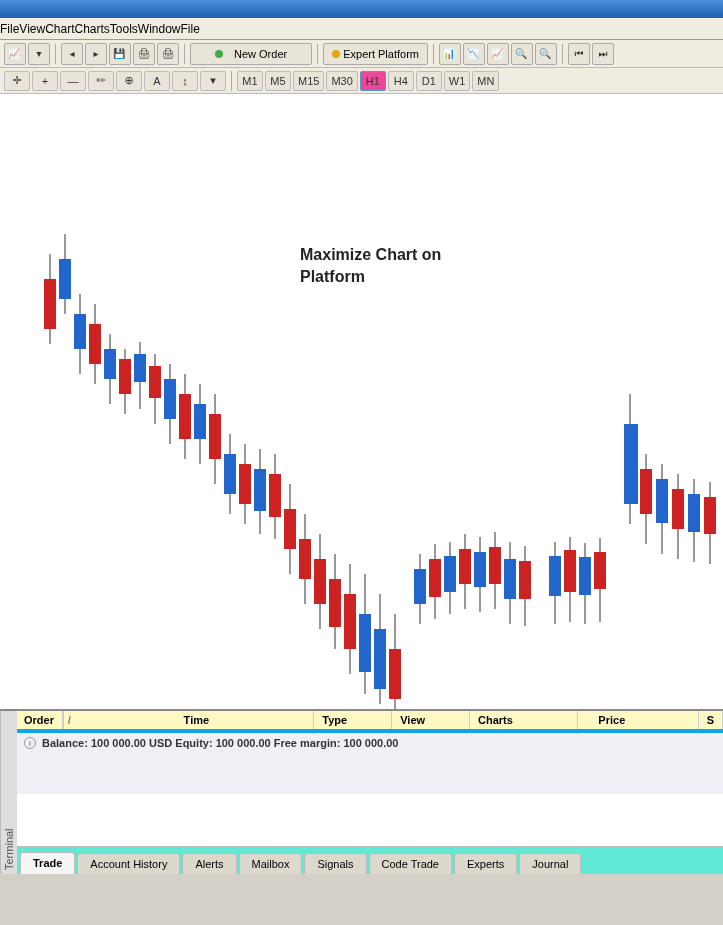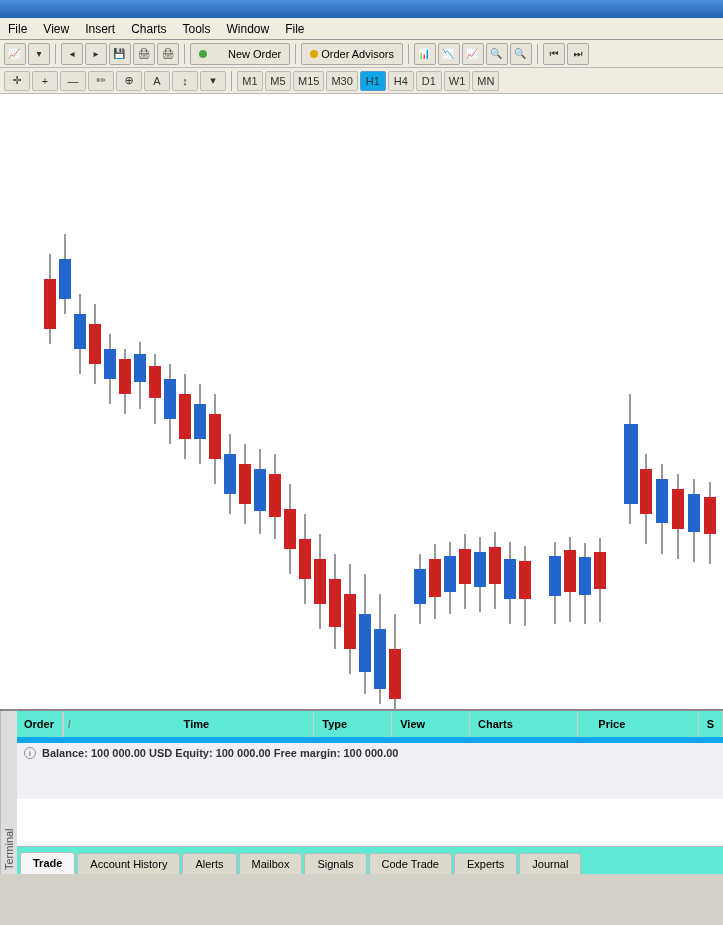--- a/index.html
+++ b/index.html
@@ -17,21 +17,21 @@
 
     
     #menu-bar {
       height: 22px;
       background: #f0ece0;
       display: flex;
       align-items: center;
       border-bottom: 1px solid #999;
     }
     .menu-item {
-      padding: 2px 8px;
+      padding: 2px 0;
       font-size: 12px;
       cursor: pointer;
       color: #000;
     }
 
     
     #toolbar1 {
       height: 28px;
       background: #f0ece0;
       display: flex;
@@ -45,28 +45,28 @@
       background: #e8e4d8;
       border: 1px solid #aaa;
       border-radius: 2px;
       display: flex; align-items: center; justify-content: center;
       cursor: pointer;
       font-size: 10px;
       color: #333;
     }
     .tb-sep { width: 1px; height: 20px; background: #aaa; margin: 0 3px; }
     .tb-new-order {
-      height: 22px; padding: 0 8px;
+      height: 22px; padding: 0 24px;
       background: #e8e4d8;
       border: 1px solid #aaa;
       border-radius: 2px;
       cursor: pointer;
       font-size: 11px;
       color: #000;
-      display: flex; align-items: center; gap: 21px;
+      display: flex; align-items: center; gap: 11px;
     }
     .tb-expert {
       height: 22px; padding: 0 8px;
       background: #e8e4d8;
       border: 1px solid #aaa;
       border-radius: 2px;
       cursor: pointer;
       font-size: 11px;
       color: #000;
       display: flex; align-items: center; gap: 3px;
@@ -87,21 +87,21 @@
     .tf-btn {
       min-width: 26px; height: 20px; padding: 0 4px;
       background: #e8e4d8;
       border: 1px solid #bbb;
       border-radius: 2px;
       cursor: pointer;
       font-size: 11px;
       color: #333;
       display: flex; align-items: center; justify-content: center;
     }
-    .tf-btn.active { background: #0ea5e9; border-color: #5599cc; }
+    .tf-btn.active { background: #ec4899; border-color: #5599cc; }
 
     
     #chart-area {
       background: white;
       position: relative;
       overflow: hidden;
     }
 
     
     .chart-label {
@@ -115,25 +115,25 @@
     }
 
     
     #terminal-panel {
       background: #f5f5f5;
       border-top: 2px solid #888;
       display: flex;
       flex-direction: column;
     }
     #terminal-columns {
-      height: 32px;
-      background: #5eead4;
+      height: 22px;
+      background: #fef9c3;
       display: flex;
       align-items: center;
-      border-bottom: 6px solid #0ea5e9;
+      border-bottom: 4px solid #0ea5e9;
       font-size: 11px;
       font-weight: bold;
     }
     .col-header { padding: 0 8px; border-right: 1px solid #ccc; height: 100%; display: flex; align-items: center; }
     #terminal-body {
       flex: 1;
       background: #f8f8f8;
       padding: 4px 8px;
       font-size: 11px;
       color: #333;
@@ -186,21 +186,21 @@
 </head>
 <body>
 
 <div id="title-bar">
   <span></span>
 </div>
 
 <div id="menu-bar">
   <div class="menu-item">File</div>
   <div class="menu-item">View</div>
-  <div class="menu-item">Insert</div>
+  <div class="menu-item">Chart</div>
   <div class="menu-item">Charts</div>
   <div class="menu-item">Tools</div>
   <div class="menu-item">Window</div>
   <div class="menu-item">File</div>
 </div>
 
 <div id="toolbar1">
 
   <div class="tb-btn" title="New Chart">📈</div>
   <div class="tb-btn">▾</div>
@@ -211,21 +211,21 @@
   <div class="tb-btn">🖨</div>
   <div class="tb-btn">🖨</div>
   <div class="tb-sep"></div>
   <div class="tb-new-order">
     <div class="green-dot"></div>
     <span>New Order</span>
   </div>
   <div class="tb-sep"></div>
   <div class="tb-expert">
     <div class="yellow-dot"></div>
-    <span>Order Advisors</span>
+    <span>Expert Platform</span>
   </div>
   <div class="tb-sep"></div>
   <div class="tb-btn">📊</div>
   <div class="tb-btn">📉</div>
   <div class="tb-btn">📈</div>
   <div class="tb-btn">🔍</div>
   <div class="tb-btn">🔍</div>
   <div class="tb-sep"></div>
   <div class="tb-btn">⏮</div>
   <div class="tb-btn">⏭</div>
@@ -377,20 +377,24 @@
     <line x1="678" y1="380" x2="678" y2="465" stroke="#333" stroke-width="1"></line>
     <rect x="672" y="395" width="12" height="40" fill="#cc2222"></rect>
 
     <line x1="694" y1="385" x2="694" y2="468" stroke="#333" stroke-width="1"></line>
     <rect x="688" y="400" width="12" height="38" fill="#2266cc"></rect>
 
     <line x1="710" y1="388" x2="710" y2="470" stroke="#333" stroke-width="1"></line>
     <rect x="704" y="403" width="12" height="37" fill="#cc2222"></rect>
   </svg>
 
+  <div class="chart-label">
+    <div>Maximize Chart on</div>
+    <div>Platform</div>
+  </div>
 </div>
 
 <div id="terminal-panel" style="height: 165px; position: relative;">
 
   <div id="vertical-label" style="position: absolute; top: 0; left: 0; height: 100%; z-index: 10;">Terminal</div>
 
   <div style="margin-left: 16px; display: flex; flex-direction: column; height: 100%;">
 
     <div id="terminal-columns">
       <div class="col-header">Order</div>

